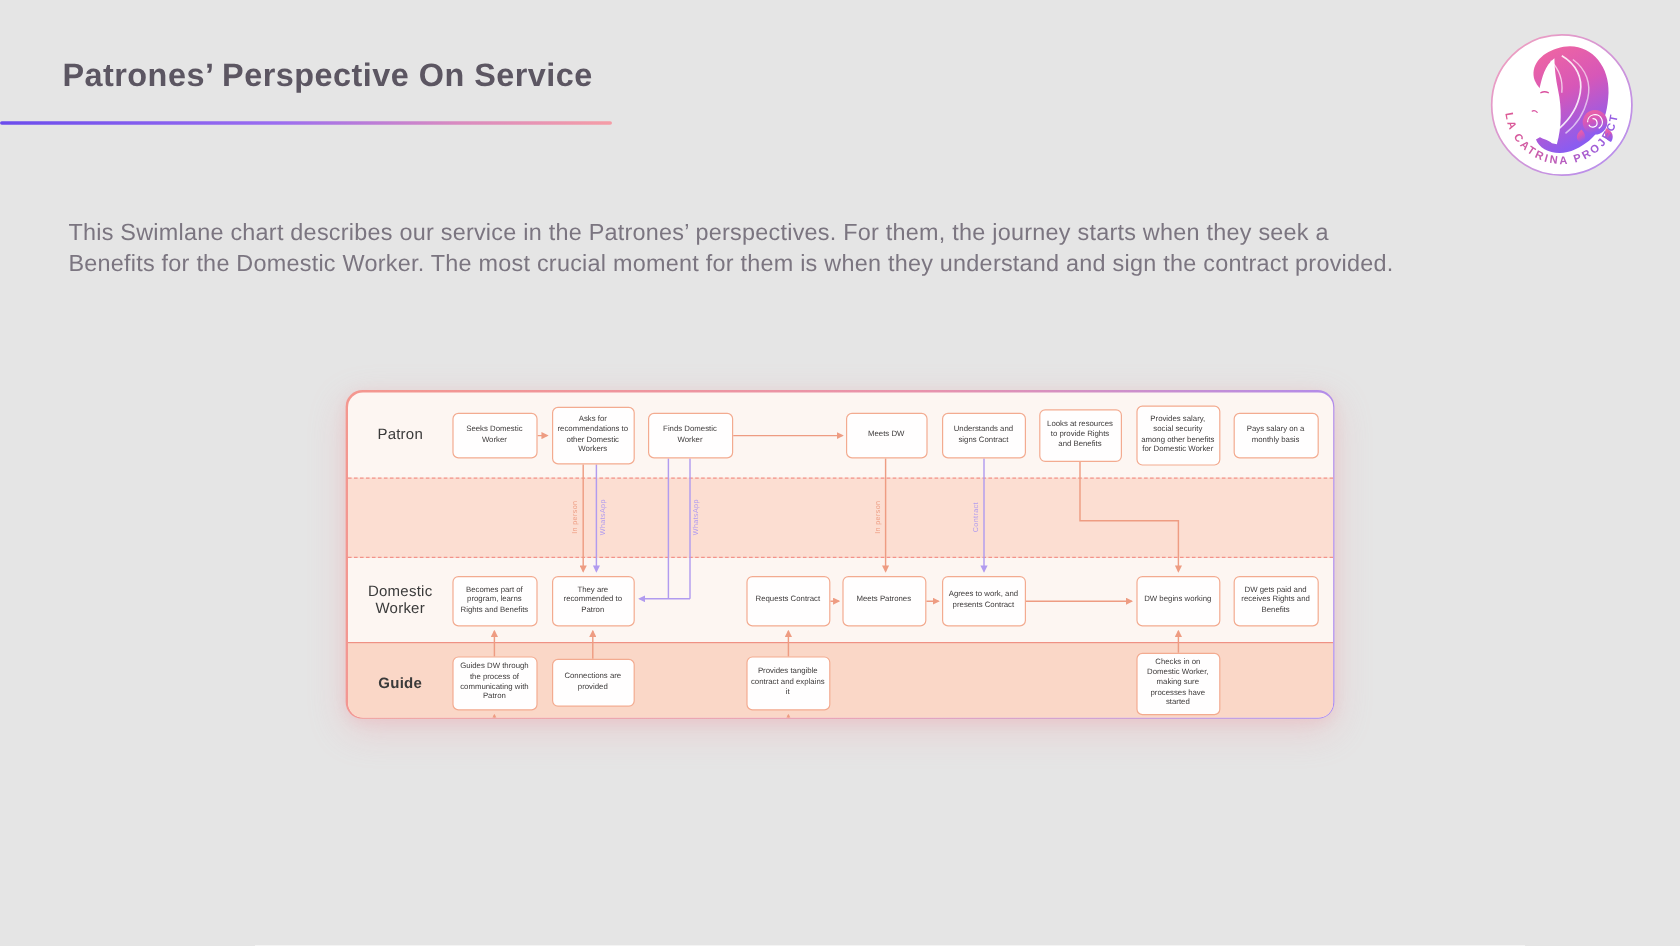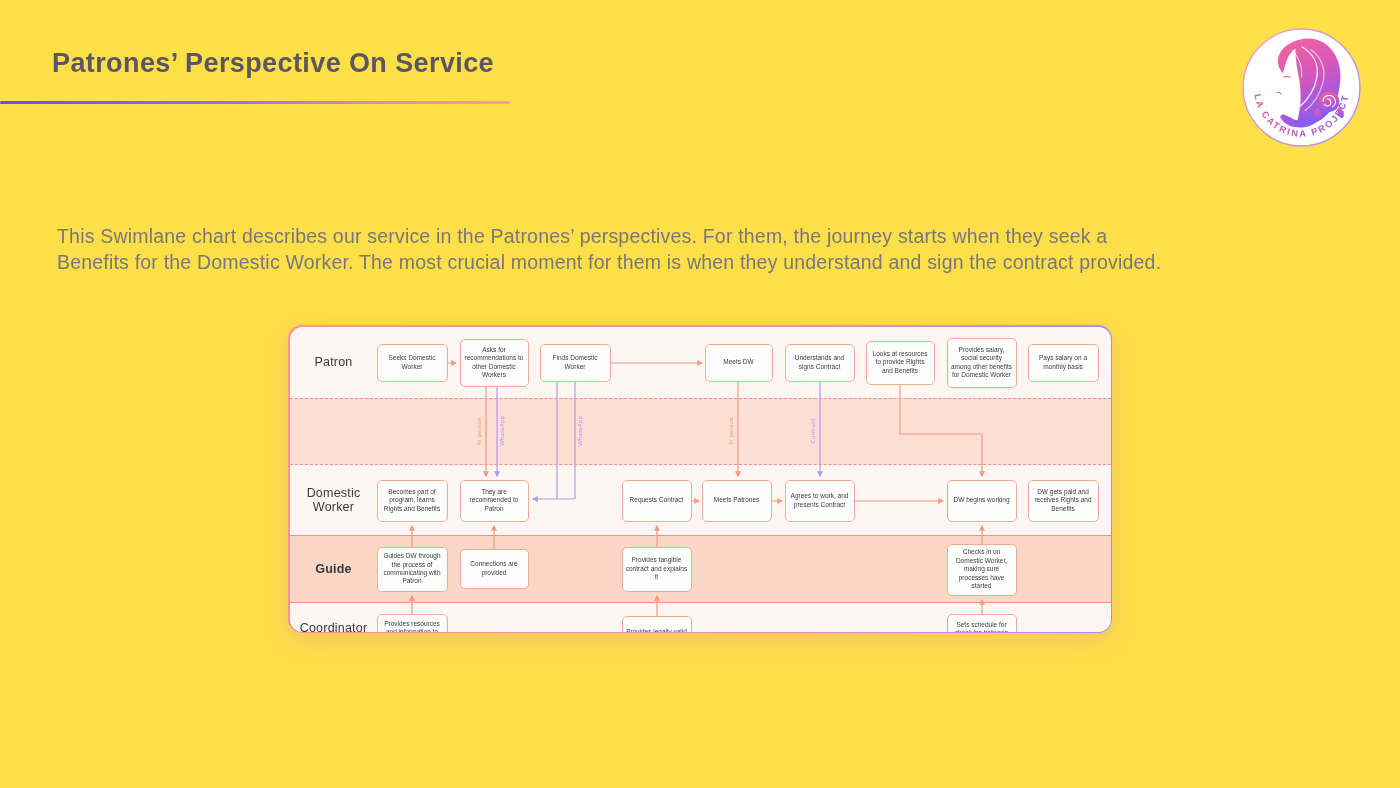--- a/index.html
+++ b/index.html
@@ -1,41 +1,41 @@
 <!DOCTYPE html>
 <html><head>
 <meta charset="utf-8">
 <style>
   html,body { margin:0; padding:0; background:#ffffff; }
   .slide {
-    position:relative; width:1400px; height:788px; background:#fde047;
+    position:relative; width:1400px; height:788px; background:#e5e5e5;
     font-family:"Liberation Sans", sans-serif; overflow:hidden;
   }
   .page-title {
     position:absolute; left:52px; top:48px; margin:0;
     font-size:27px; font-weight:700; color:#5c5662; letter-spacing:.4px;
   }
   .title-underline {
     position:absolute; left:0; top:101px; width:510px; height:2.5px;
     background:linear-gradient(to right,#6b4cec,#9a6df0 45%,#d98bc0 75%,#f59da6);
     border-radius:2px;
   }
   .desc {
     position:absolute; left:57px; top:181px; width:1130px;
-    font-size:19.5px; line-height:26px; color:#7b7580; letter-spacing:.2px;margin-top:42px;
+    font-size:19.5px; line-height:26px; color:#7b7580; letter-spacing:.2px;
   }
   .credits {
     position:absolute; right:37px; top:750px;
     font-size:19px; color:#7e7781; letter-spacing:.3px;
   }
   .logo { position:absolute; left:1240px; top:26px; width:123px; height:123px; }
 
   
   .chart {
-    position:absolute; left:288px; top:325px; width:824px; height:308px;
+    position:absolute; left:288px; top:325px; width:824px; height:274px;
     border-radius:14px; padding:1.5px; box-sizing:border-box;
     background:linear-gradient(100deg,#f4978f,#e893ac 55%,#ab8bf2);
     box-shadow:0 10px 30px rgba(240,150,160,.30), 0 2px 10px rgba(240,150,160,.18);
   }
   .chart-inner {
     position:relative; width:100%; height:100%;
     border-radius:12.5px; background:#fdf6f2; overflow:hidden;
   }
   .lane { position:absolute; left:0; right:0; box-sizing:border-box; }
   .lane-dashed { border-top:1.5px dashed #f2938a; border-bottom:1.5px dashed #f2938a; background:#fcded2; }

